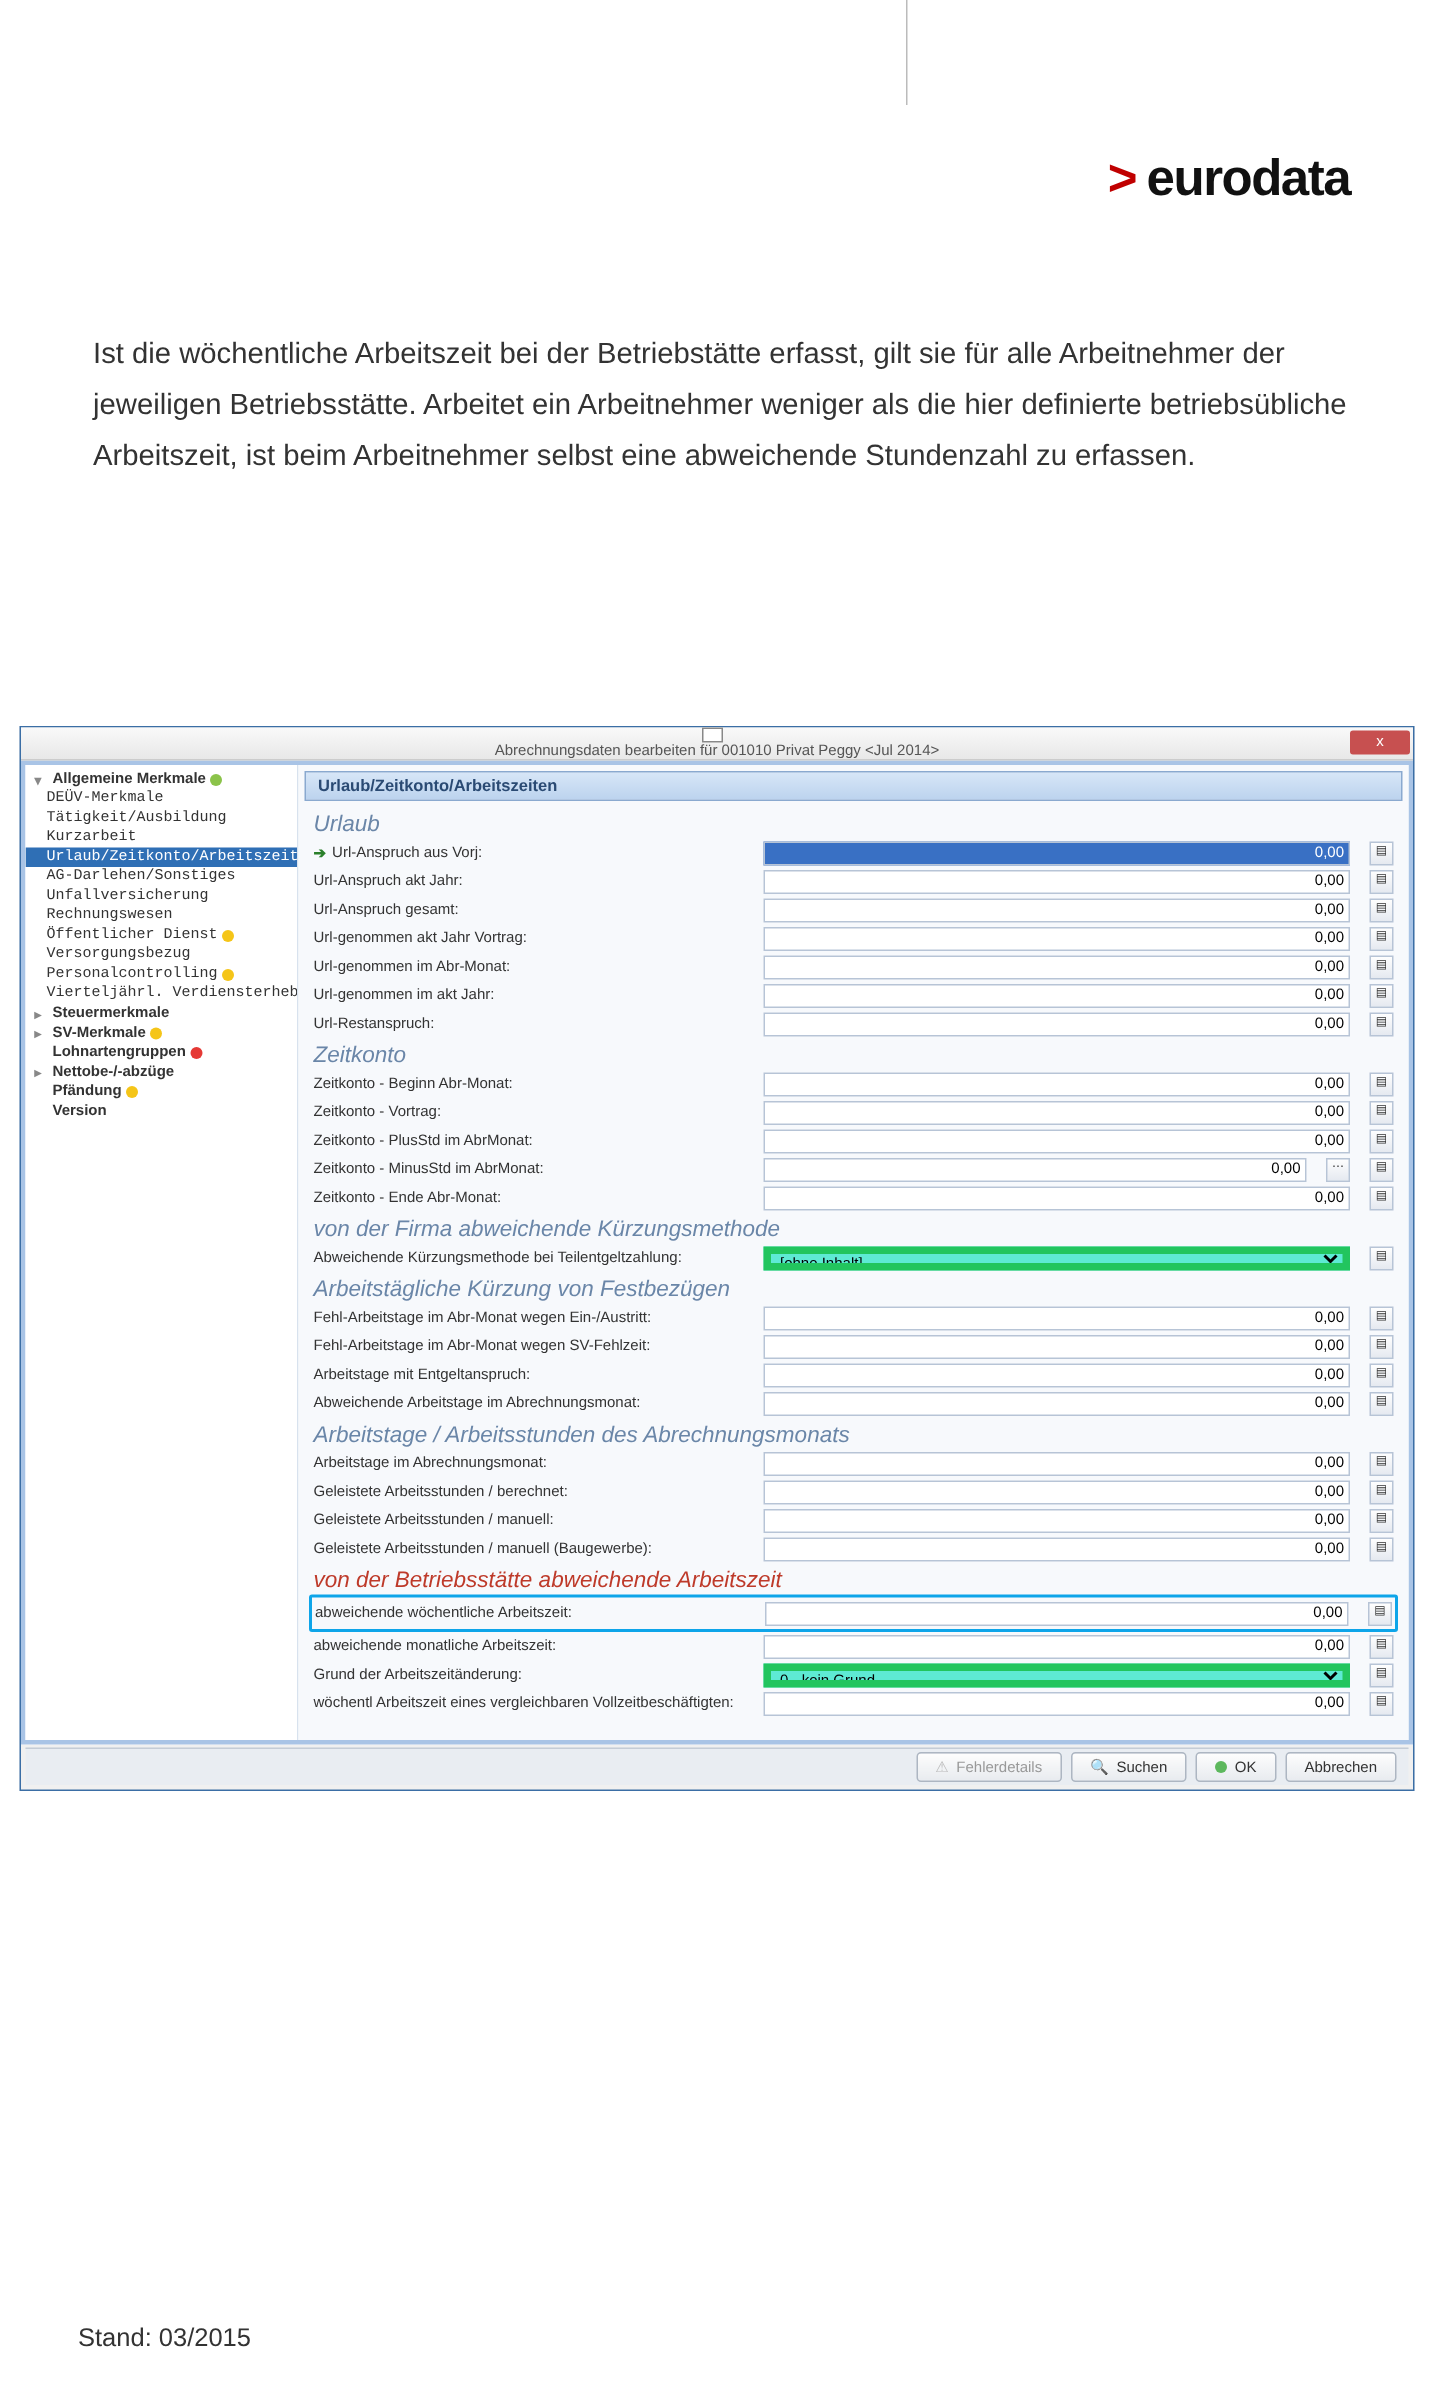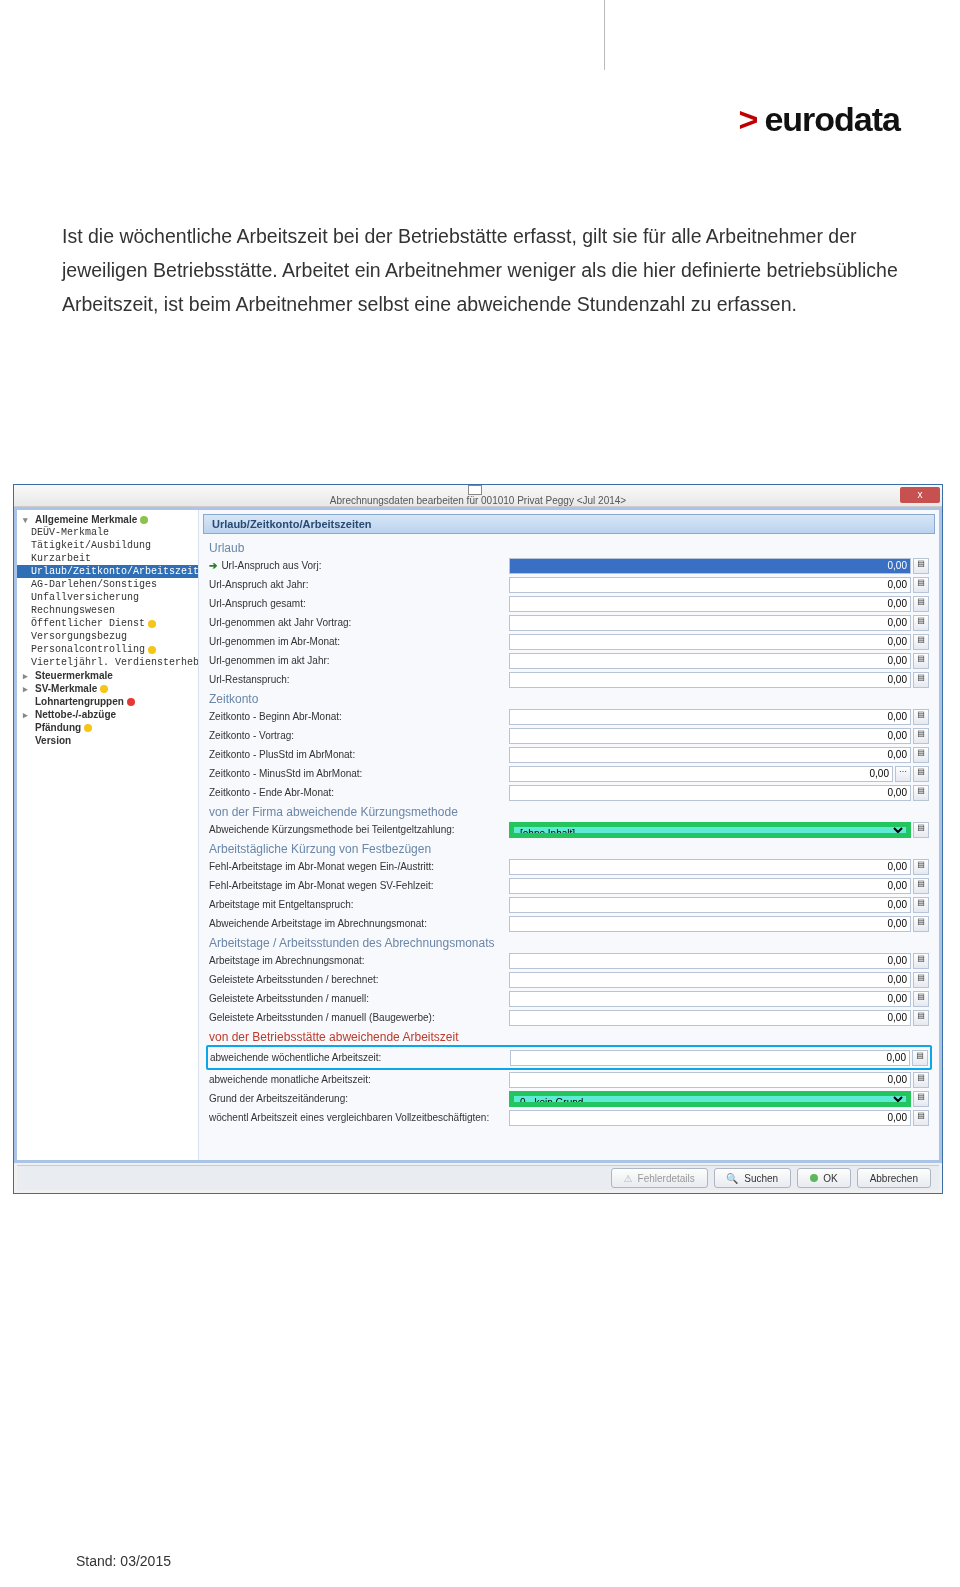--- a/index.html
+++ b/index.html
@@ -24,40 +24,40 @@
   .tree-item.child { padding-left: 14px; font-family: Liberation Mono, monospace; }
   .tree-item.bold { font-weight: bold; }
   .tree-item.sel { background: #2f6fb5; color: #fff; }
   .tree-item .exp { width: 9px; color: #888; font-size: 9px; }
   .dot-g { display:inline-block; width:8px; height:8px; background:#8bc34a; border-radius:50%; }
   .dot-y { display:inline-block; width:8px; height:8px; background:#f5c518; border-radius:50%; }
   .dot-r { display:inline-block; width:8px; height:8px; background:#e53935; border-radius:50%; }
 
   .main { flex: 1; background: #f7f9fc; overflow: hidden; }
   .section-header { background: linear-gradient(#d7e6f7,#bcd3ee); border: 1px solid #8aa9cf; margin: 4px; padding: 3px 8px; font-weight: bold; color: #2a4a73; font-size: 11px; }
-  .group-title { color: #6a86a8; font-size: 12px; padding: 3px 10px 1px 10px; }
+  .group-title { color: #6a86a8; font-size: 15px; padding: 3px 10px 1px 10px; font-style: italic; }
   .form-rows { padding: 0 10px 0 10px; }
   .row { display: flex; align-items: center; height: 19px; }
   .row .lbl { flex: 0 0 300px; color: #333; display: flex; align-items: center; gap: 4px; font-size: 10px; }
   .row .arrow { color: #2a7f2a; font-weight: bold; }
-  .row .field { flex: 1; display: flex; align-items: center; gap: 2px; }
+  .row .field { flex: 1; display: flex; align-items: center; gap: 13px; }
   .row input.val { flex: 1; height: 16px; border: 1px solid #b7c4d6; background: #fff; text-align: right; padding: 0 3px; font-size: 10px; }
   .row input.val.sel { background: #3970c4; color: #fff; }
   .row .btn-end { width: 16px; height: 16px; border: 1px solid #b7c4d6; background: linear-gradient(#fefefe,#e5e9f0); font-size: 8px; text-align: center; }
   .row select.dd { flex: 1; height: 16px; border: 5px solid #22c55e; background: #5eead4; font-size: 10px; padding: 0 2px; }
   .redbox { border: 2px solid #0ea5e9; padding: 1px 2px; margin: 0 -3px; border-radius: 2px; }
 
   .footer-bar { position: absolute; bottom: 3px; left: 3px; right: 3px; height: 25px; background: #e9edf2; border-top: 1px solid #c4ccd6; display: flex; justify-content: flex-end; align-items: center; gap: 6px; padding: 0 8px; }
   .footer-bar .fbtn { height: 20px; border: 1px solid #adb6c2; border-radius: 3px; background: linear-gradient(#fdfdfd,#e8ebef); padding: 0 12px; font-size: 10px; display: flex; align-items: center; gap: 5px; }
   .footer-bar .fbtn.disabled { color: #999; }
   .footer-bar .fbtn .ok { width: 8px; height: 8px; background: #5db85d; border-radius: 50%; }
   .footer-bar .fbtn .mag { font-size: 10px; }
   .footer-bar .fbtn .warn { font-size: 10px; color: #bbb; }
 
-  .page-footer { position: absolute; bottom: 18px; left: 76px; right: 60px; display: flex; justify-content: space-between; align-items: flex-end; font-size: 14px; }
+  .page-footer { position: absolute; bottom: 18px; left: 52px; right: 60px; display: flex; justify-content: space-between; align-items: flex-end; font-size: 17px; }
   .page-footer .stand { color: #333; }
   .page-footer .mid { position: absolute; left: 340px; right: 120px; display: flex; border-top: 1px solid #bbb; }
   .page-footer .cell { flex: 1; text-align: center; padding-top: 4px; border-left: 1px solid #bbb; }
   .page-footer .cell:first-child { border-left: none; }
 </style>
 </head>
 <body>
 
 <div class="hdr-rule"></div>
 

